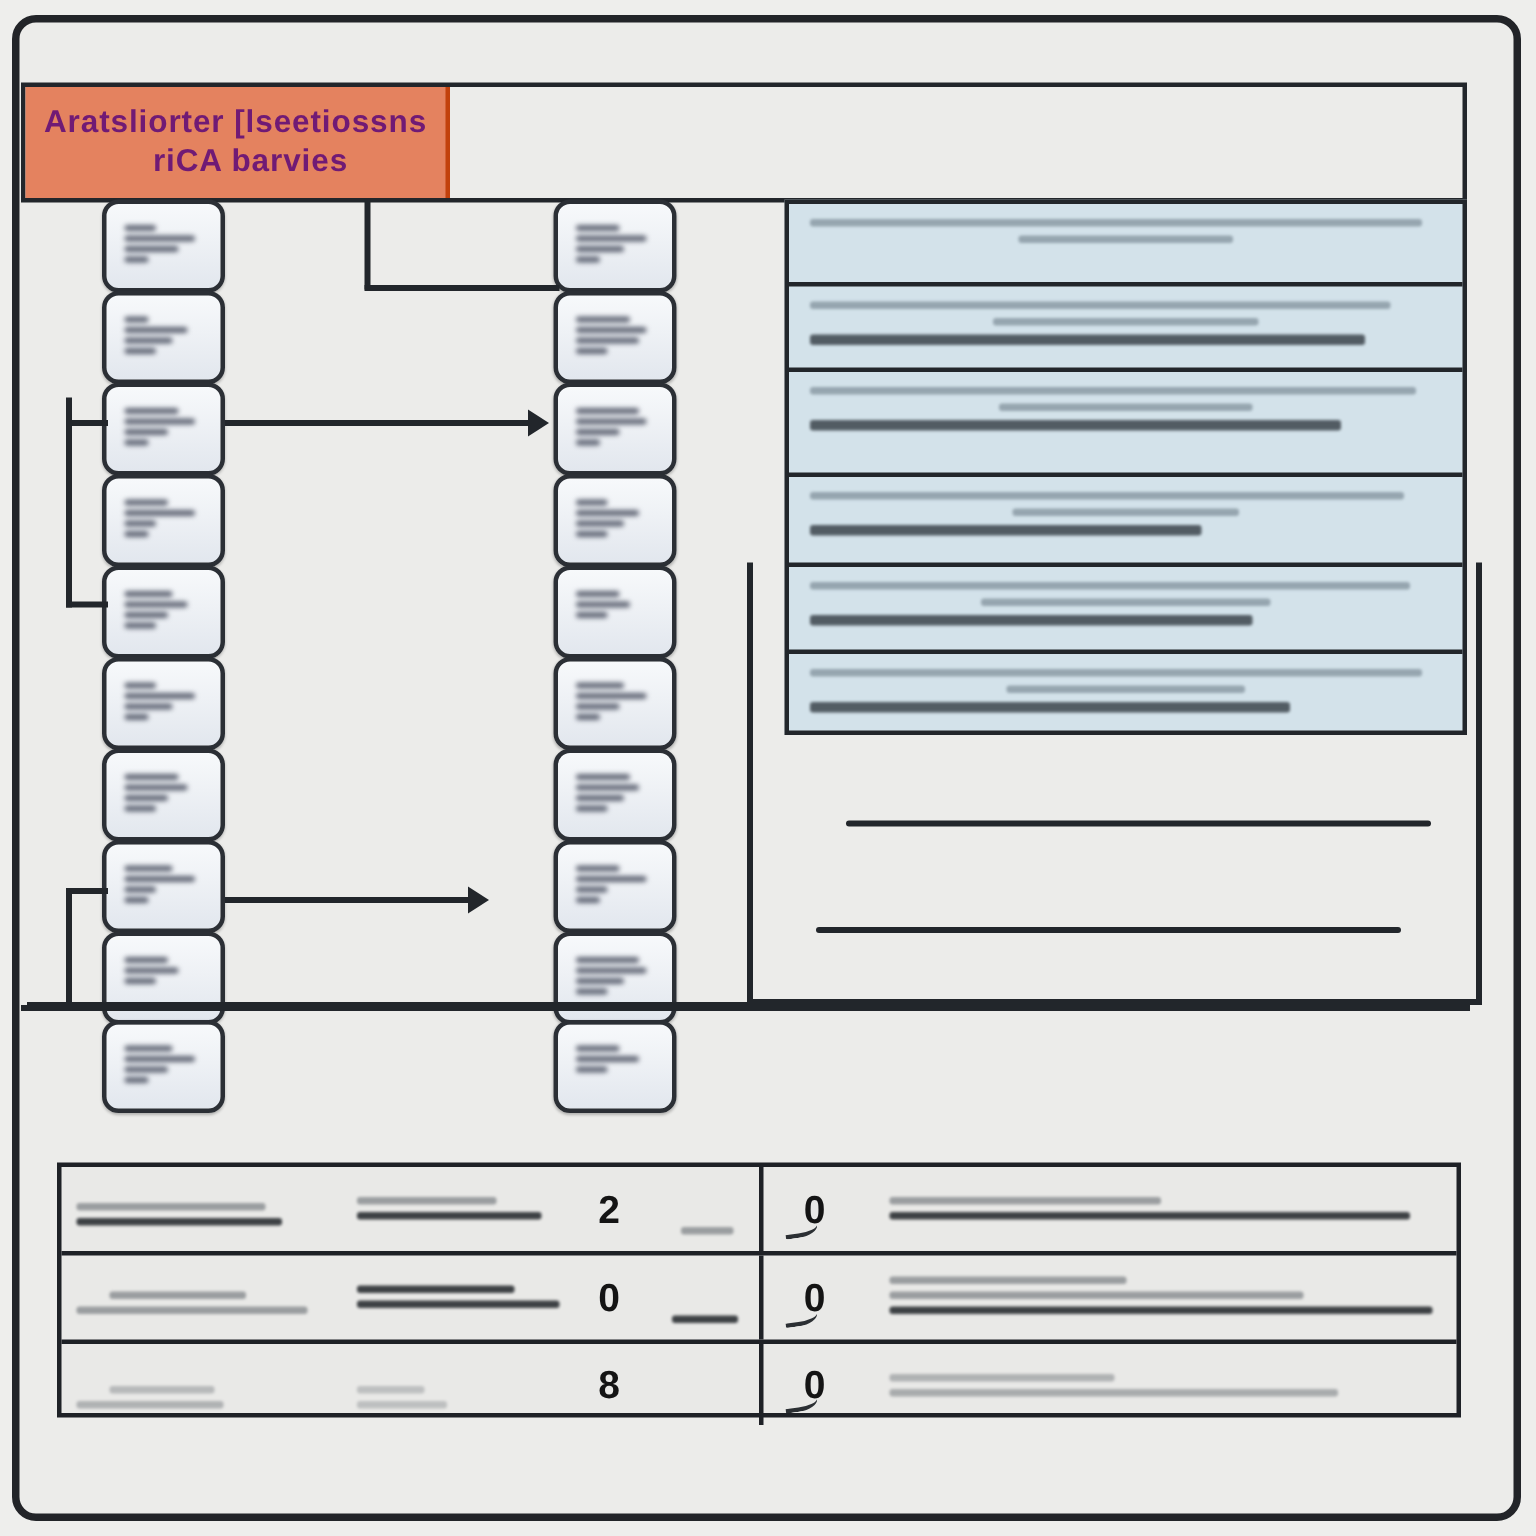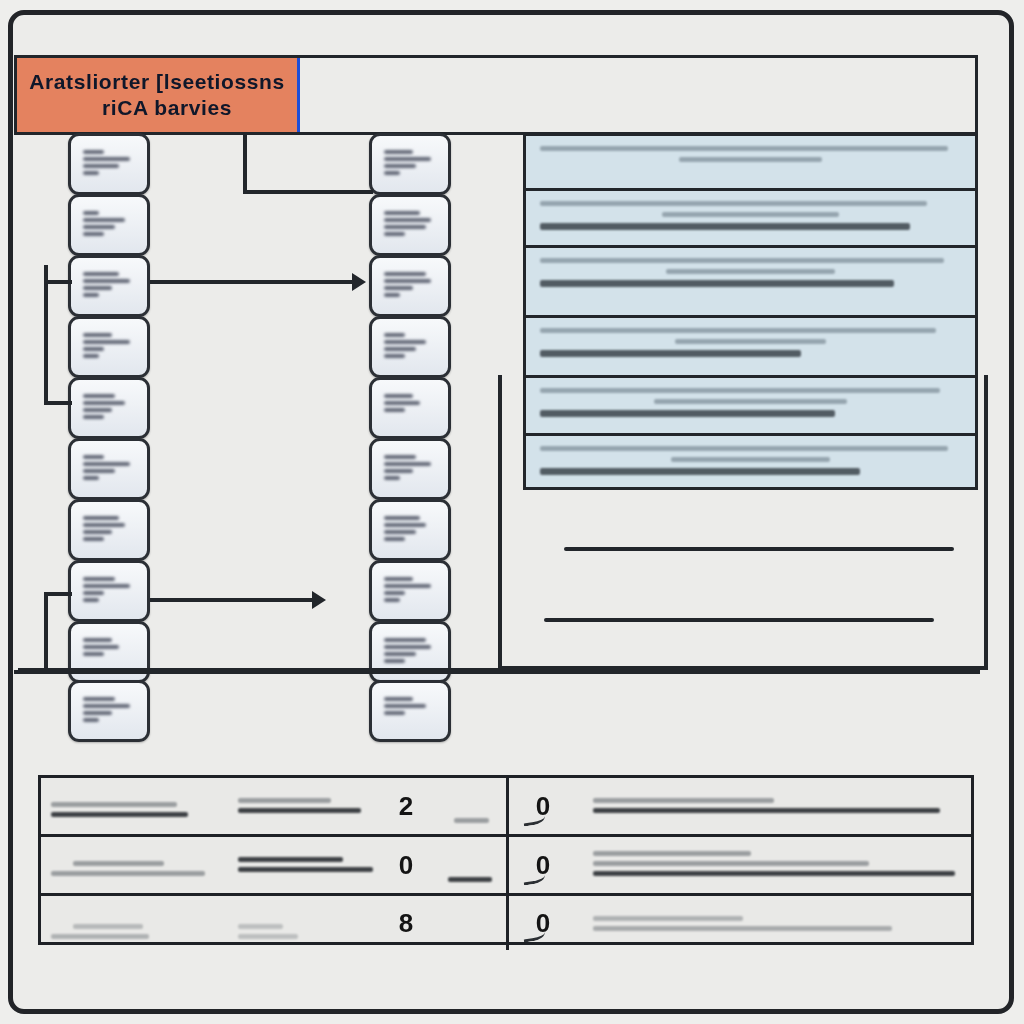--- a/index.html
+++ b/index.html
@@ -42,21 +42,21 @@
     flex-direction: column;
     color: #f4f5f7;
     font-size: 21px;
     font-weight: bold;
     letter-spacing: 0.6px;
     text-align: center;
     position: relative;
     text-shadow: 0 1px 2px rgba(0,0,0,.35);
   }
   .hdr-1 { width: 232px; background: #6771ab; border-right: 3px solid #22262b; }
-  .hdr-2 { width: 283px; background: #e4825f; border-right: 3px solid #1d4ed8; color:#0f172a; text-shadow:none;}
+  .hdr-2 { width: 283px; background: #e4825f; border-right: 3px solid #c2410c; color:#701a75; text-shadow:none;}
   .hdr-3 { flex: 1; background: #59afb4; }
   .hdr-underline {
     position: absolute;
     bottom: 16px;
     width: 105px; height: 3px;
     background: #3d4780;
     border-radius: 2px;
   }
   .hdr-2 .line2 { display:block;margin-left:20px; }
 

